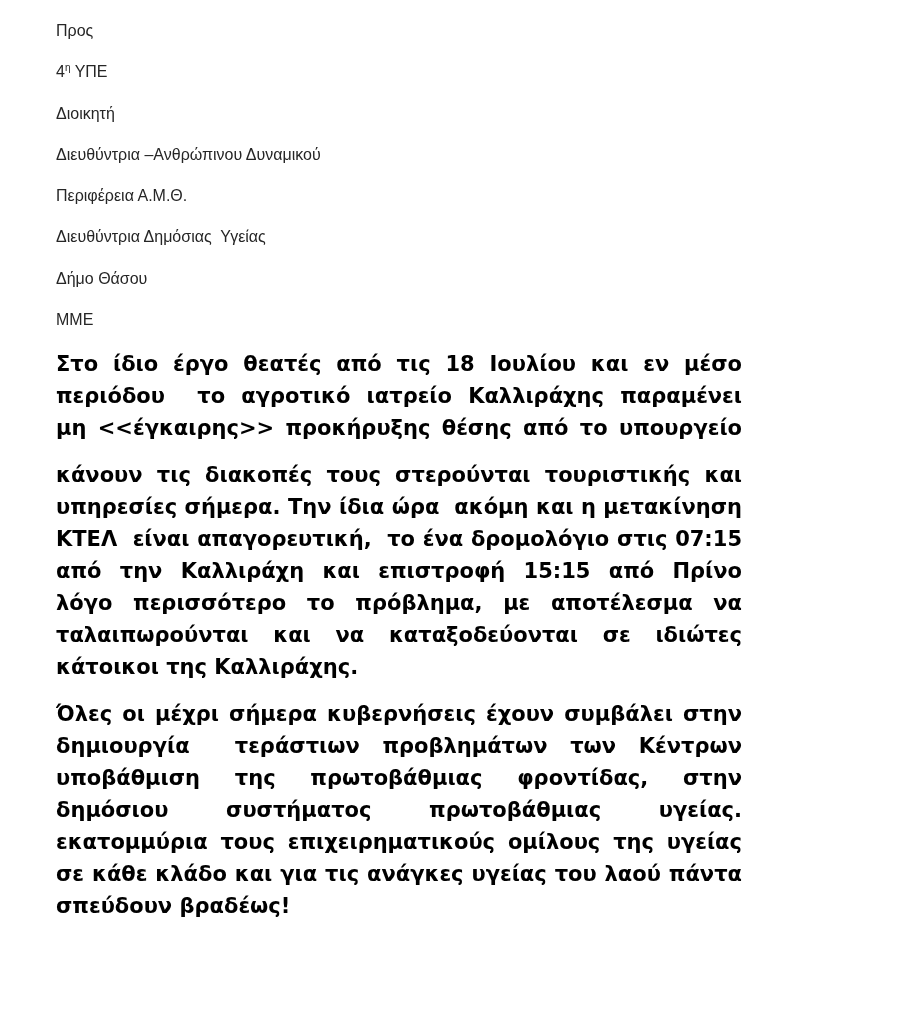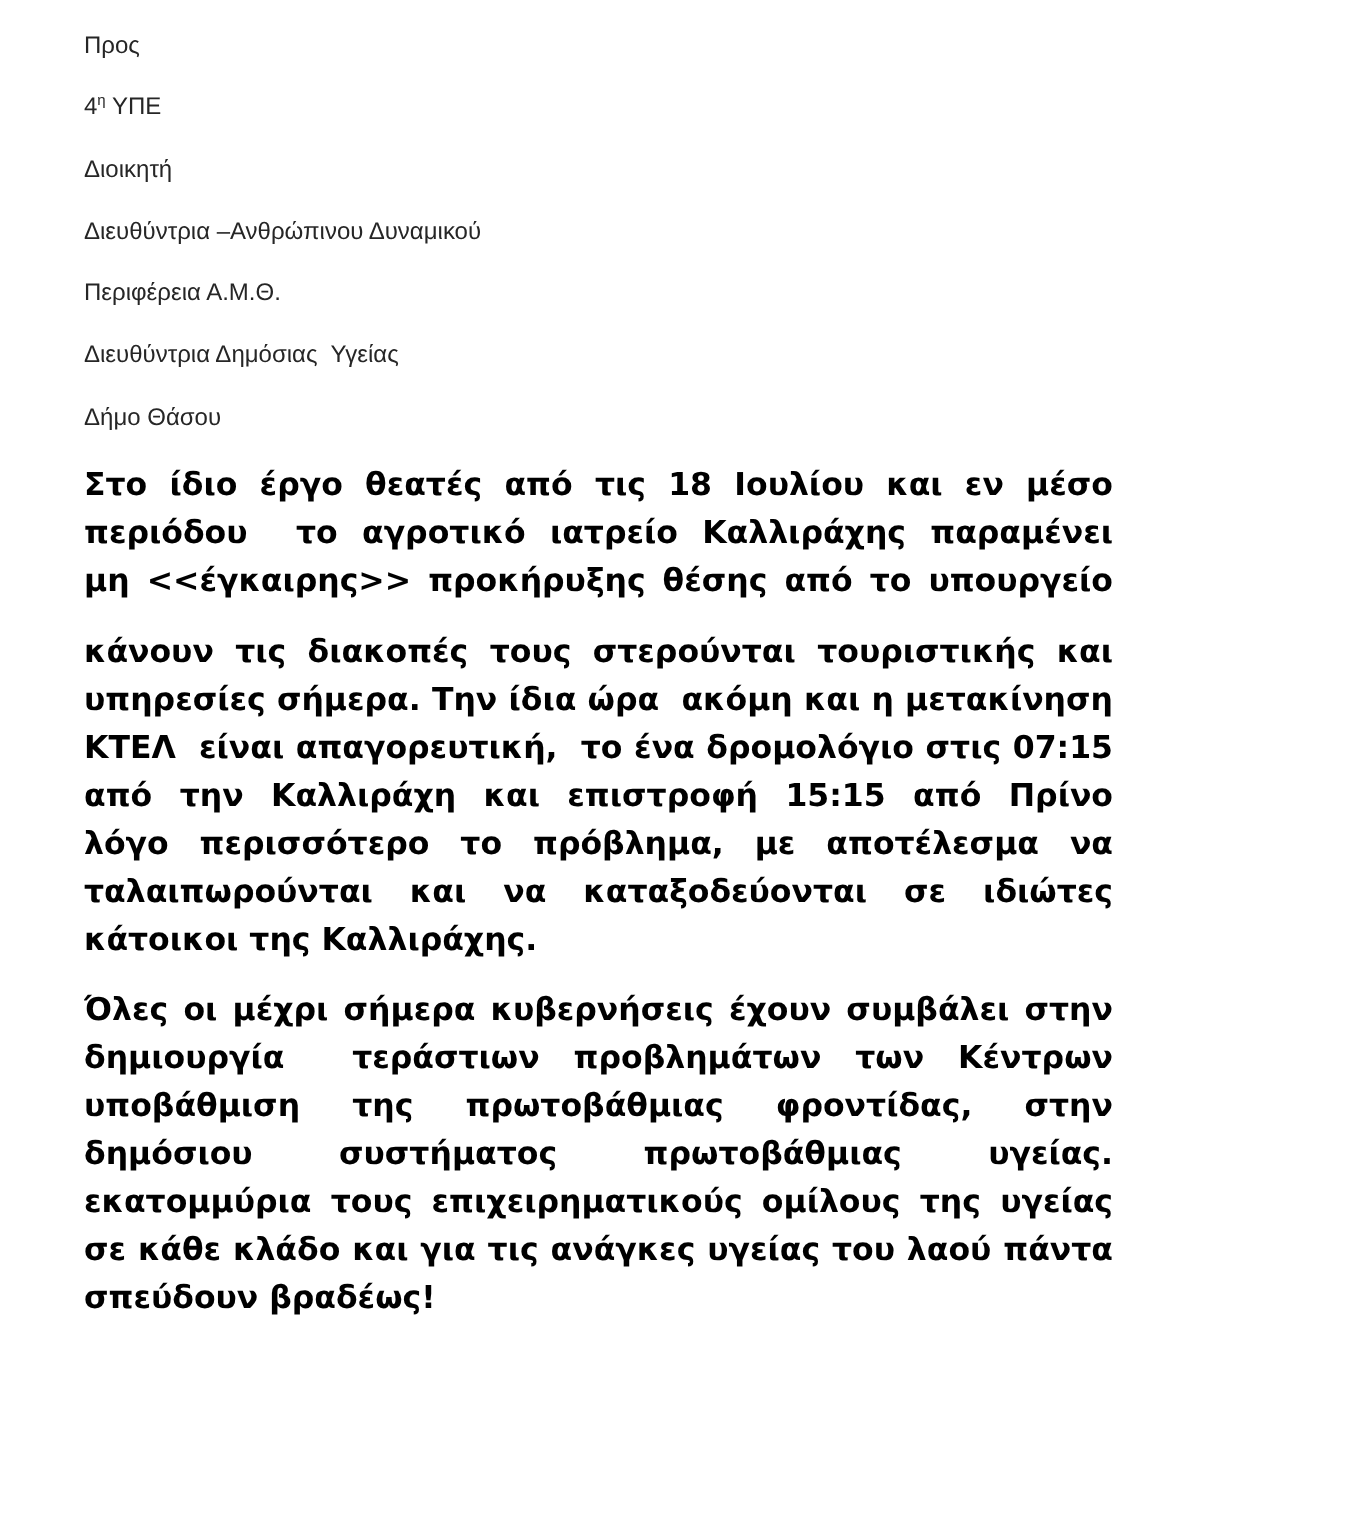--- a/index.html
+++ b/index.html
@@ -65,20 +65,21 @@
 
 <div class="page">
   <div class="recipients" id="recipients">
       <div class="r-line">Προς</div>
       <div class="r-line">4<sup>η</sup> ΥΠΕ</div>
       <div class="r-line">Διοικητή</div>
       <div class="r-line">Διευθύντρια –Ανθρώπινου Δυναμικού</div>
       <div class="r-line">Περιφέρεια Α.Μ.Θ.</div>
       <div class="r-line">Διευθύντρια Δημόσιας  Υγείας</div>
       <div class="r-line">Δήμο Θάσου</div>
+      <div class="r-line">ΜΜΕ</div>
     </div>
   <div class="letter-body" id="letter-body">
       <div class="para">
         <div class="line">Στο ίδιο έργο θεατές από τις 18 Ιουλίου και εν μέσο τουριστικής</div>
         <div class="line">περιόδου  το αγροτικό ιατρείο Καλλιράχης παραμένει κλειστό λόγο</div>
         <div class="line">μη &lt;&lt;έγκαιρης&gt;&gt; προκήρυξης θέσης από το υπουργείο υγείας και</div>
       </div>
       <div class="para">
         <div class="line">κάνουν τις διακοπές τους στερούνται τουριστικής και αναγκαίες</div>
         <div class="line">υπηρεσίες σήμερα. Την ίδια ώρα  ακόμη και η μετακίνηση με το</div>

